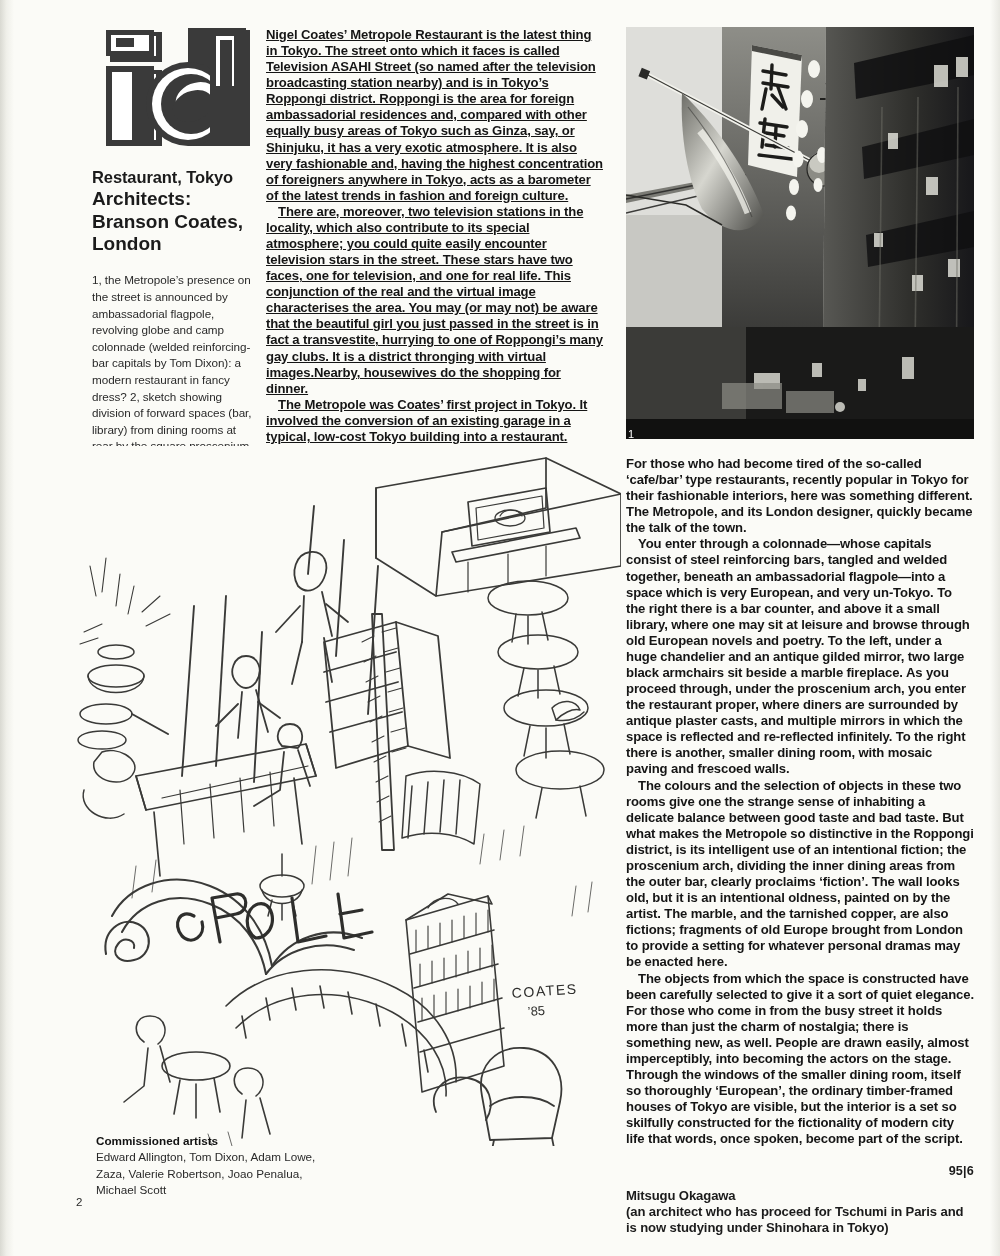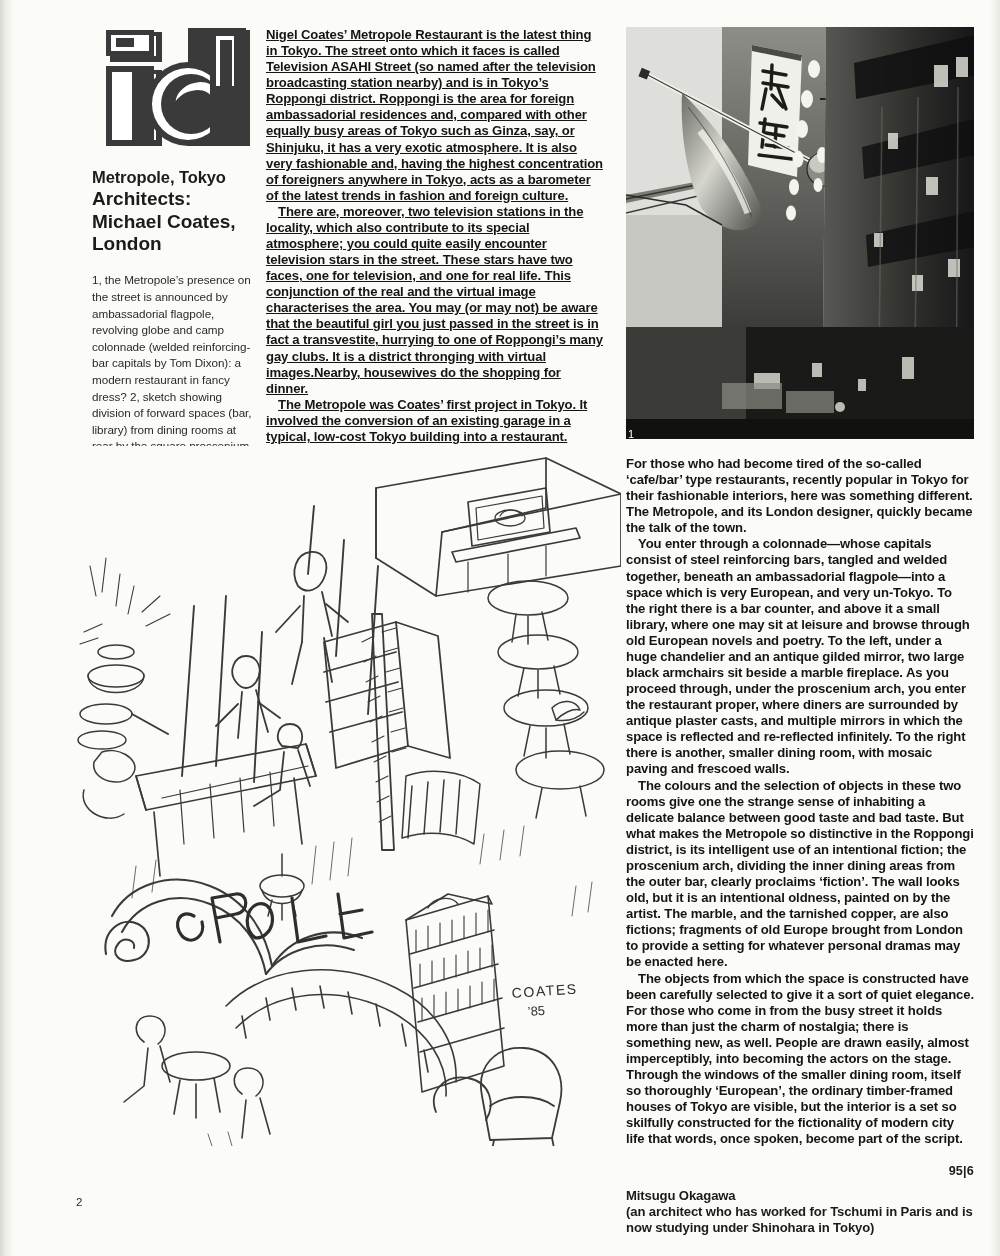--- a/index.html
+++ b/index.html
@@ -211,23 +211,23 @@
       <ellipse cx="101" cy="80" rx="21" ry="15" fill="#3a3a3a" transform="rotate(-22 101 80)"></ellipse>
 
       <rect x="118" y="4" width="40" height="116" fill="#3a3a3a"></rect>
       <rect x="124" y="10" width="18" height="104" fill="#ffffff"></rect>
       <rect x="128" y="14" width="12" height="46" fill="#3a3a3a"></rect>
       <rect x="118" y="60" width="40" height="60" fill="#3a3a3a"></rect>
     </svg>
   </div>
 
   <div class="leftcol">
-    <h1 class="title-main">Metropole, Tokyo</h1>
+    <h1 class="title-main">Restaurant, Tokyo</h1>
     <div class="title-sub">Architects:</div>
-    <div class="title-sub">Michael Coates, London</div>
+    <div class="title-sub">Branson Coates, London</div>
     <div class="caption-left">1, the Metropole’s presence on the street is announced by ambassadorial flagpole, revolving globe and camp colonnade (welded reinforcing-bar capitals by Tom Dixon): a modern restaurant in fancy dress? 2, sketch showing division of forward spaces (bar, library) from dining rooms at rear by the square proscenium and ‘fly tower’ from which alternative richly-painted drops (by Zaza) may be raised or lowered.</div>
   </div>
 
   <div class="col-mid col-text">
     <p>Nigel Coates’ Metropole Restaurant is the latest thing in Tokyo. The street onto which it faces is called Television ASAHI Street (so named after the television broadcasting station nearby) and is in Tokyo’s Roppongi district. Roppongi is the area for foreign ambassadorial residences and, compared with other equally busy areas of Tokyo such as Ginza, say, or Shinjuku, it has a very exotic atmosphere. It is also very fashionable and, having the highest concentration of foreigners anywhere in Tokyo, acts as a barometer of the latest trends in fashion and foreign culture.</p>
     <p>There are, moreover, two television stations in the locality, which also contribute to its special atmosphere; you could quite easily encounter television stars in the street. These stars have two faces, one for television, and one for real life. This conjunction of the real and the virtual image characterises the area. You may (or may not) be aware that the beautiful girl you just passed in the street is in fact a transvestite, hurrying to one of Roppongi’s many gay clubs. It is a district thronging with virtual images.Nearby, housewives do the shopping for dinner.</p>
     <p>The Metropole was Coates’ first project in Tokyo. It involved the conversion of an existing garage in a typical, low-cost Tokyo building into a restaurant.</p>
   </div>
 
   <div class="photo-wrap">
@@ -555,20 +555,24 @@
 
       <g font-family="'Liberation Sans', sans-serif" fill="#2e2e2c">
         <text x="436" y="552" font-size="14" letter-spacing="1.6" transform="rotate(-4 436 552)">COATES</text>
         <text x="452" y="570" font-size="13" transform="rotate(-4 452 570)">’85</text>
       </g>
     </svg>
   </div>
 
   <span class="fig-num-sketch">2</span>
 
+  <div class="caption-sketch">
+    <div class="ct-head">Commissioned artists</div>
+    <div>Edward Allington, Tom Dixon, Adam Lowe, Zaza, Valerie Robertson, Joao Penalua, Michael Scott</div>
+  </div>
 
   <div class="byline">
     <div>Mitsugu Okagawa</div>
-    <div>(an architect who has worked for Tschumi in Paris and is now studying under Shinohara in Tokyo)</div>
+    <div>(an architect who has proceed for Tschumi in Paris and is now studying under Shinohara in Tokyo)</div>
   </div>
 
   <div class="folio">95|6</div>
 </div>
 
 </body></html>

